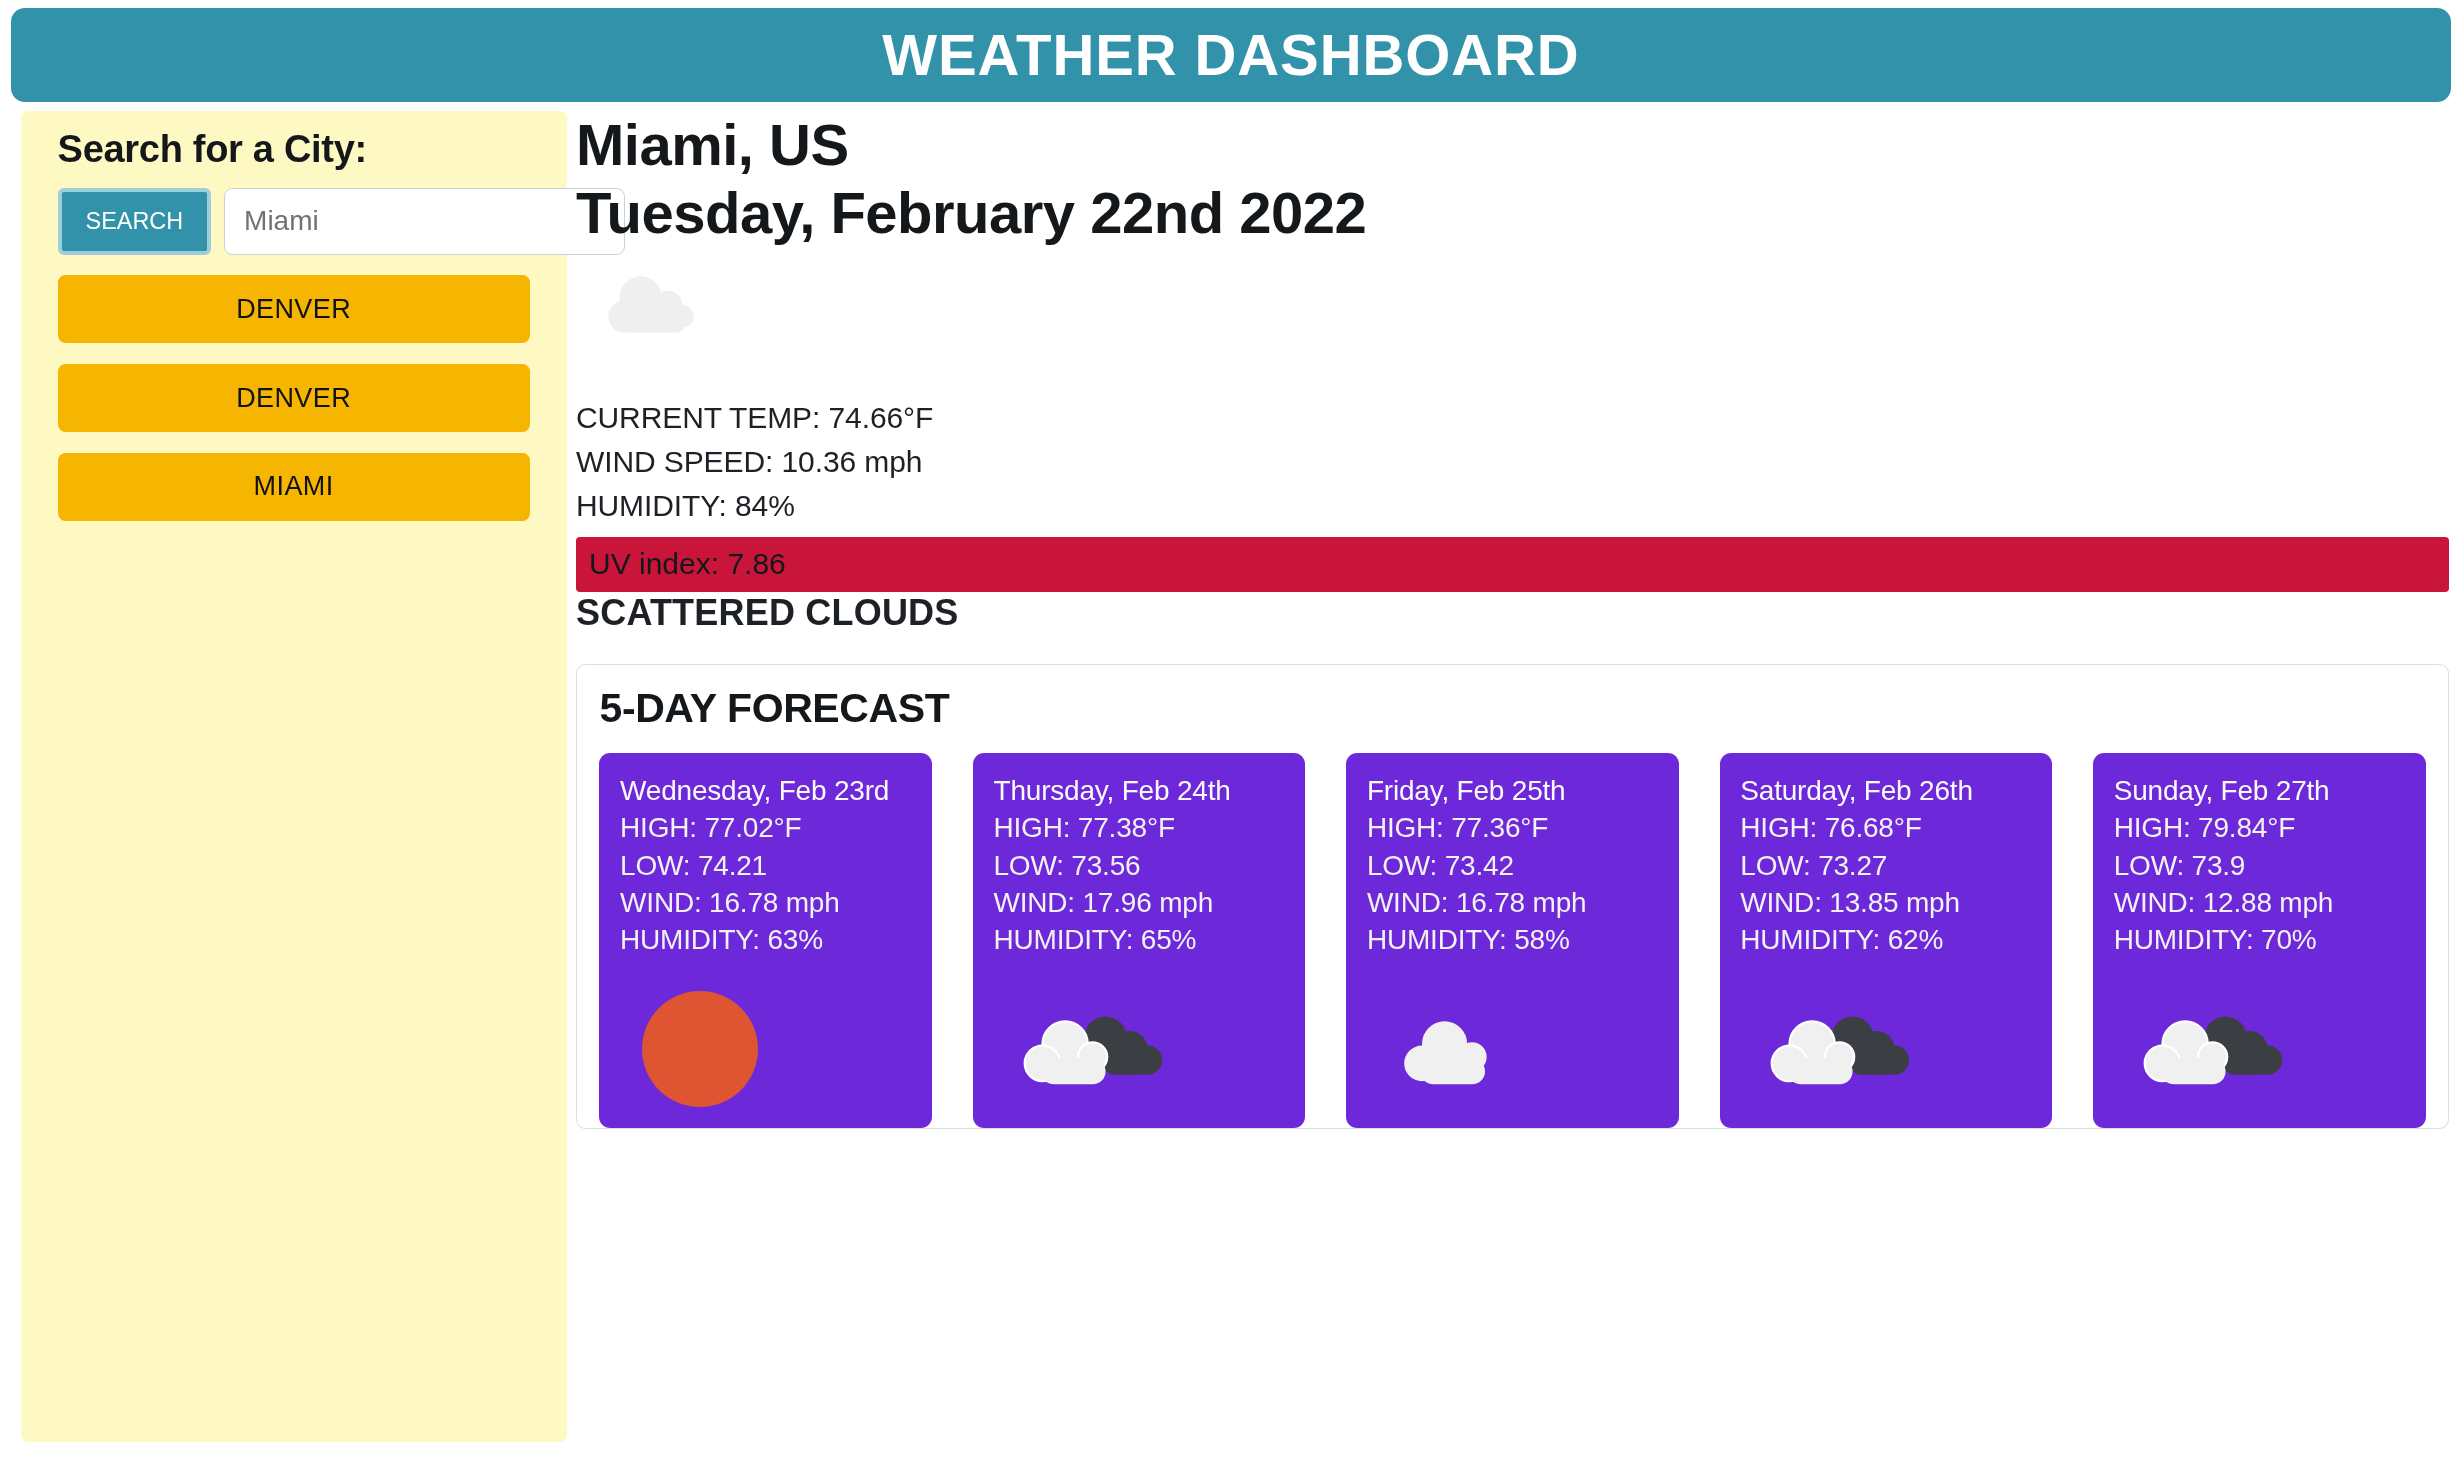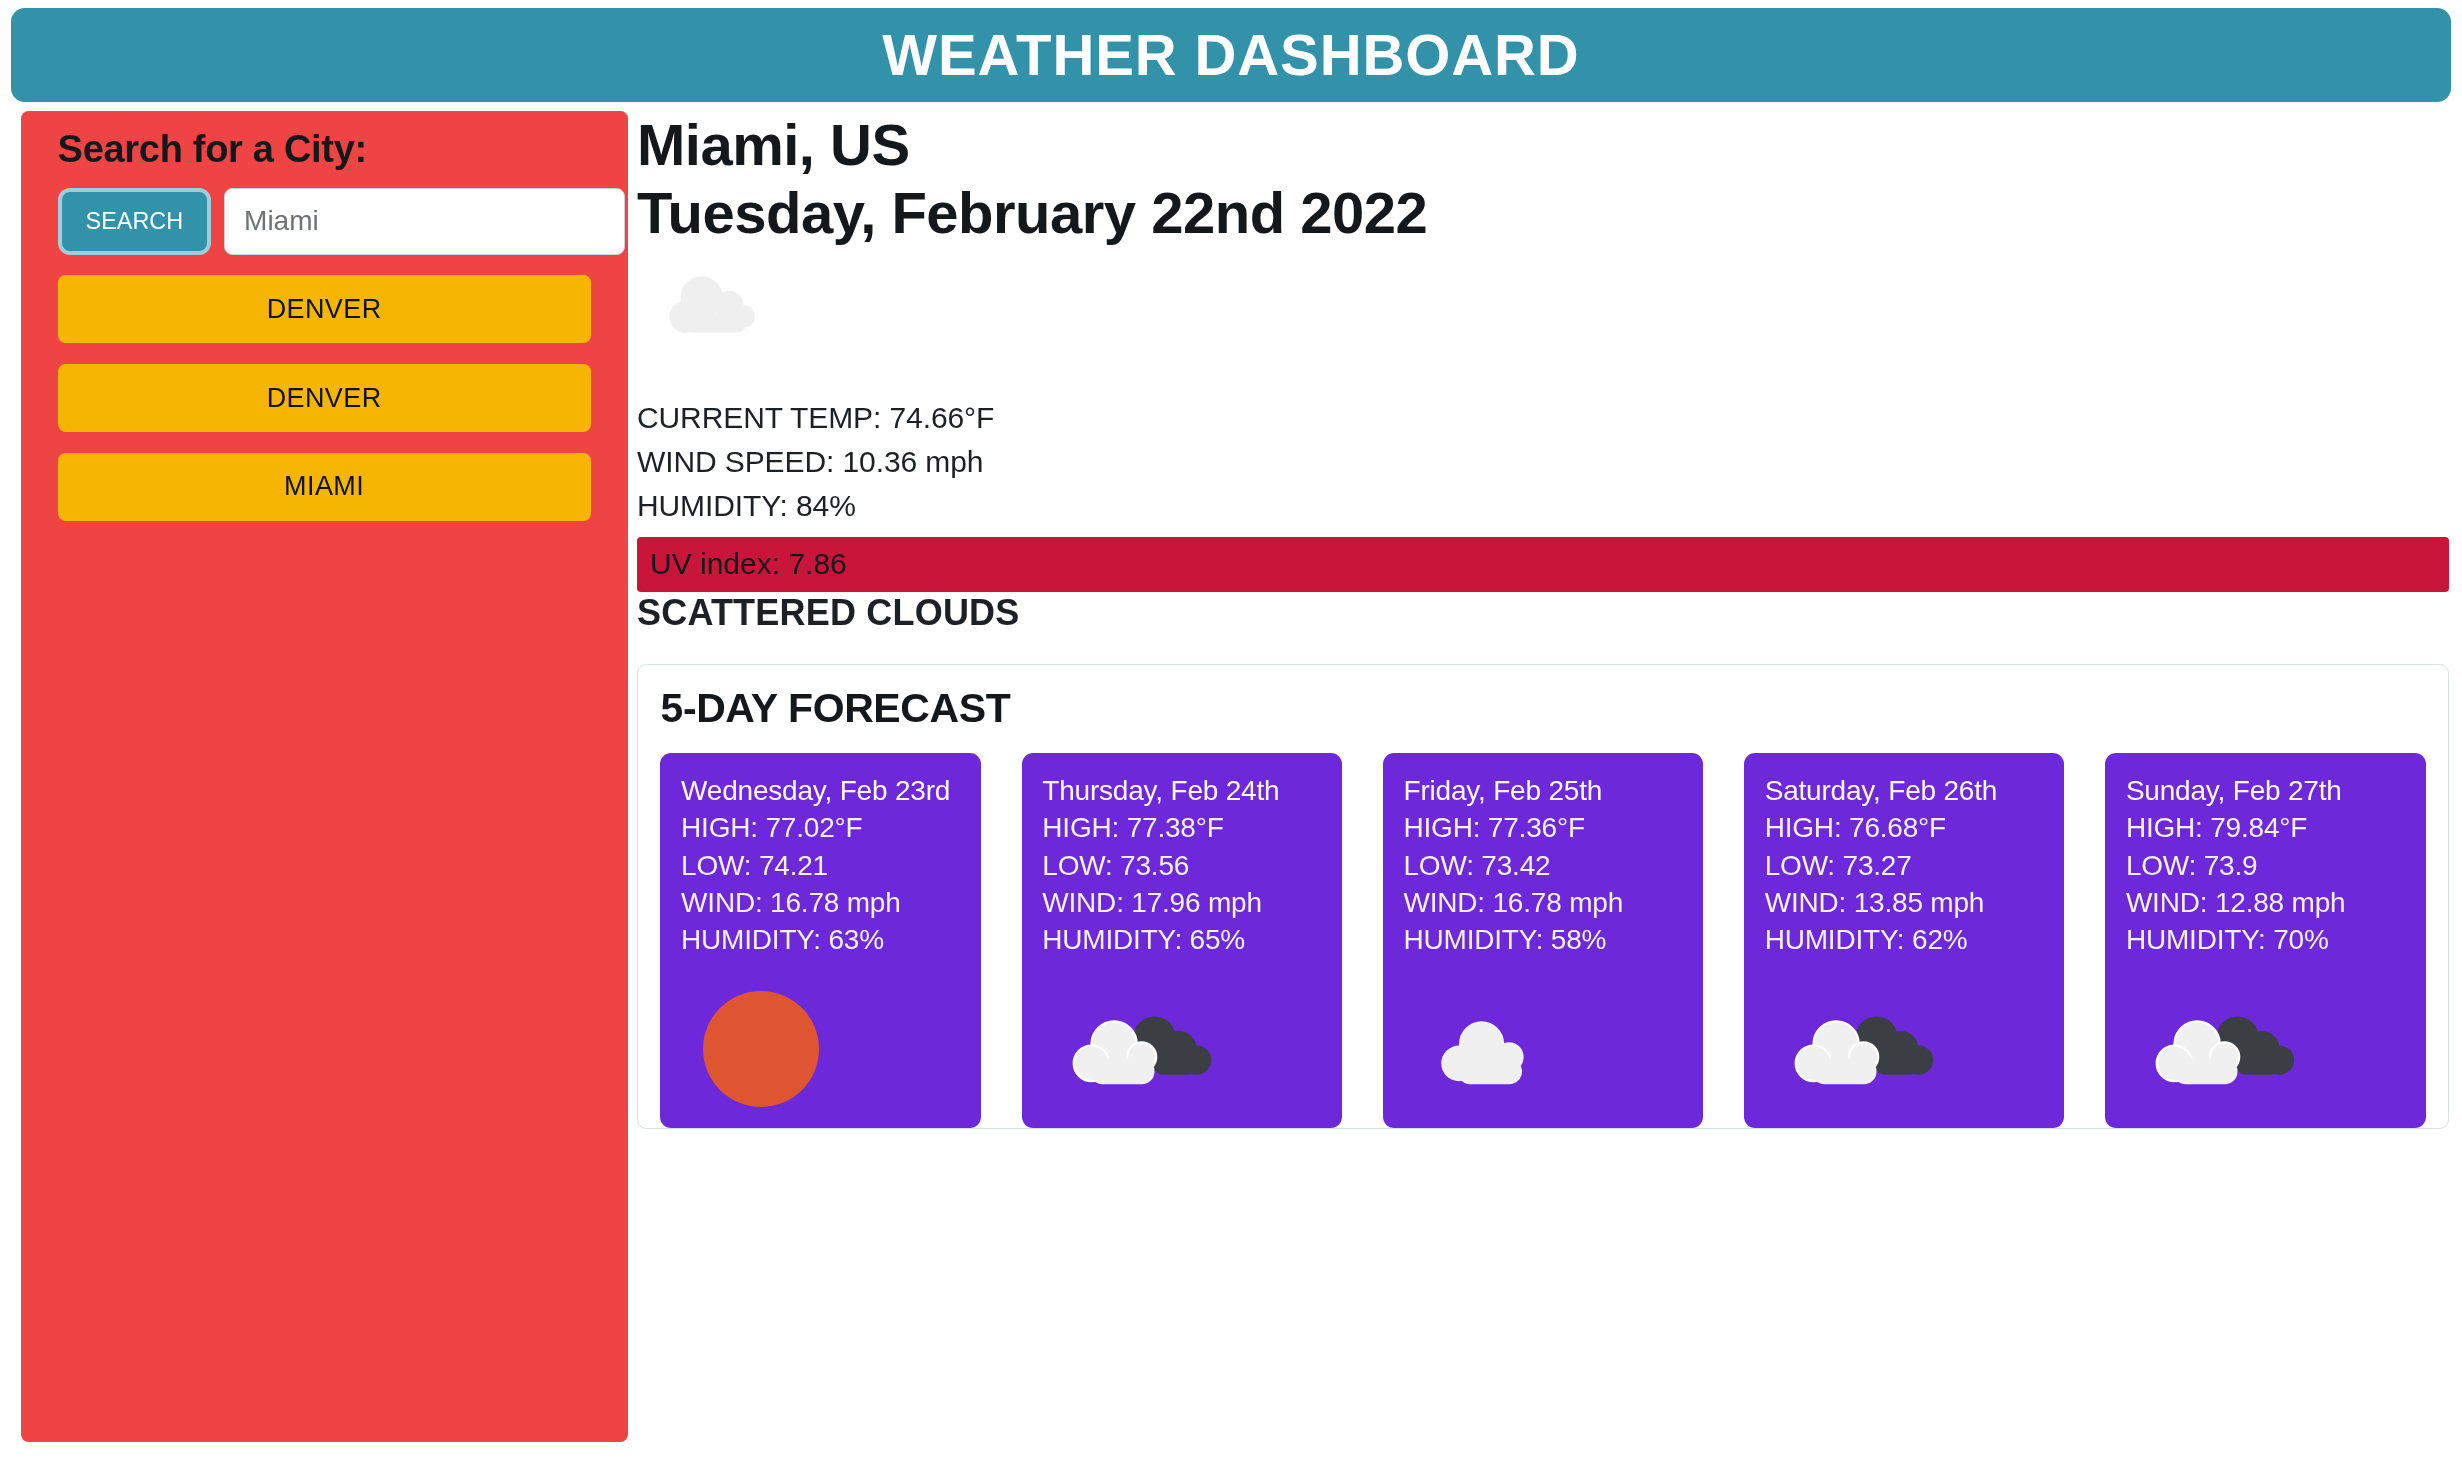--- a/index.html
+++ b/index.html
@@ -25,37 +25,37 @@
     font-weight: bold;
     letter-spacing: 0.9px;
     line-height: 1;
   }
 
   
   .body-row { display: flex; align-items: flex-start; margin-top: 9.4px; }
 
   
   .sidebar {
-    width: 607px;
+    width: 546px;
     margin-left: 20.6px;
-    background: #ef4444;
+    background: #fef9c3;
     border-radius: 7.5px;
     padding: 17px 37px 28px 37px;
     min-height: 1331px;
   }
   .sidebar-title {
     font-size: 38px; font-weight: bold; color: #15181B;
     margin-bottom: 17px; letter-spacing: -0.3px;
   }
   .search-row { display: flex; align-items: stretch; gap: 0; }
   .search-btn {
     background: #3192A9;
     color: #ffffff;
     border: 4.7px solid #9FCEDB;
-    border-radius: 12px;
+    border-radius: 6px;
     font-size: 23.4px;
     font-family: "Liberation Sans", sans-serif;
     padding: 0 24px;
     height: 67px;
     cursor: pointer;
     white-space: nowrap;
   }
   .search-input {
     flex: 1;
     margin-left: 13px;

